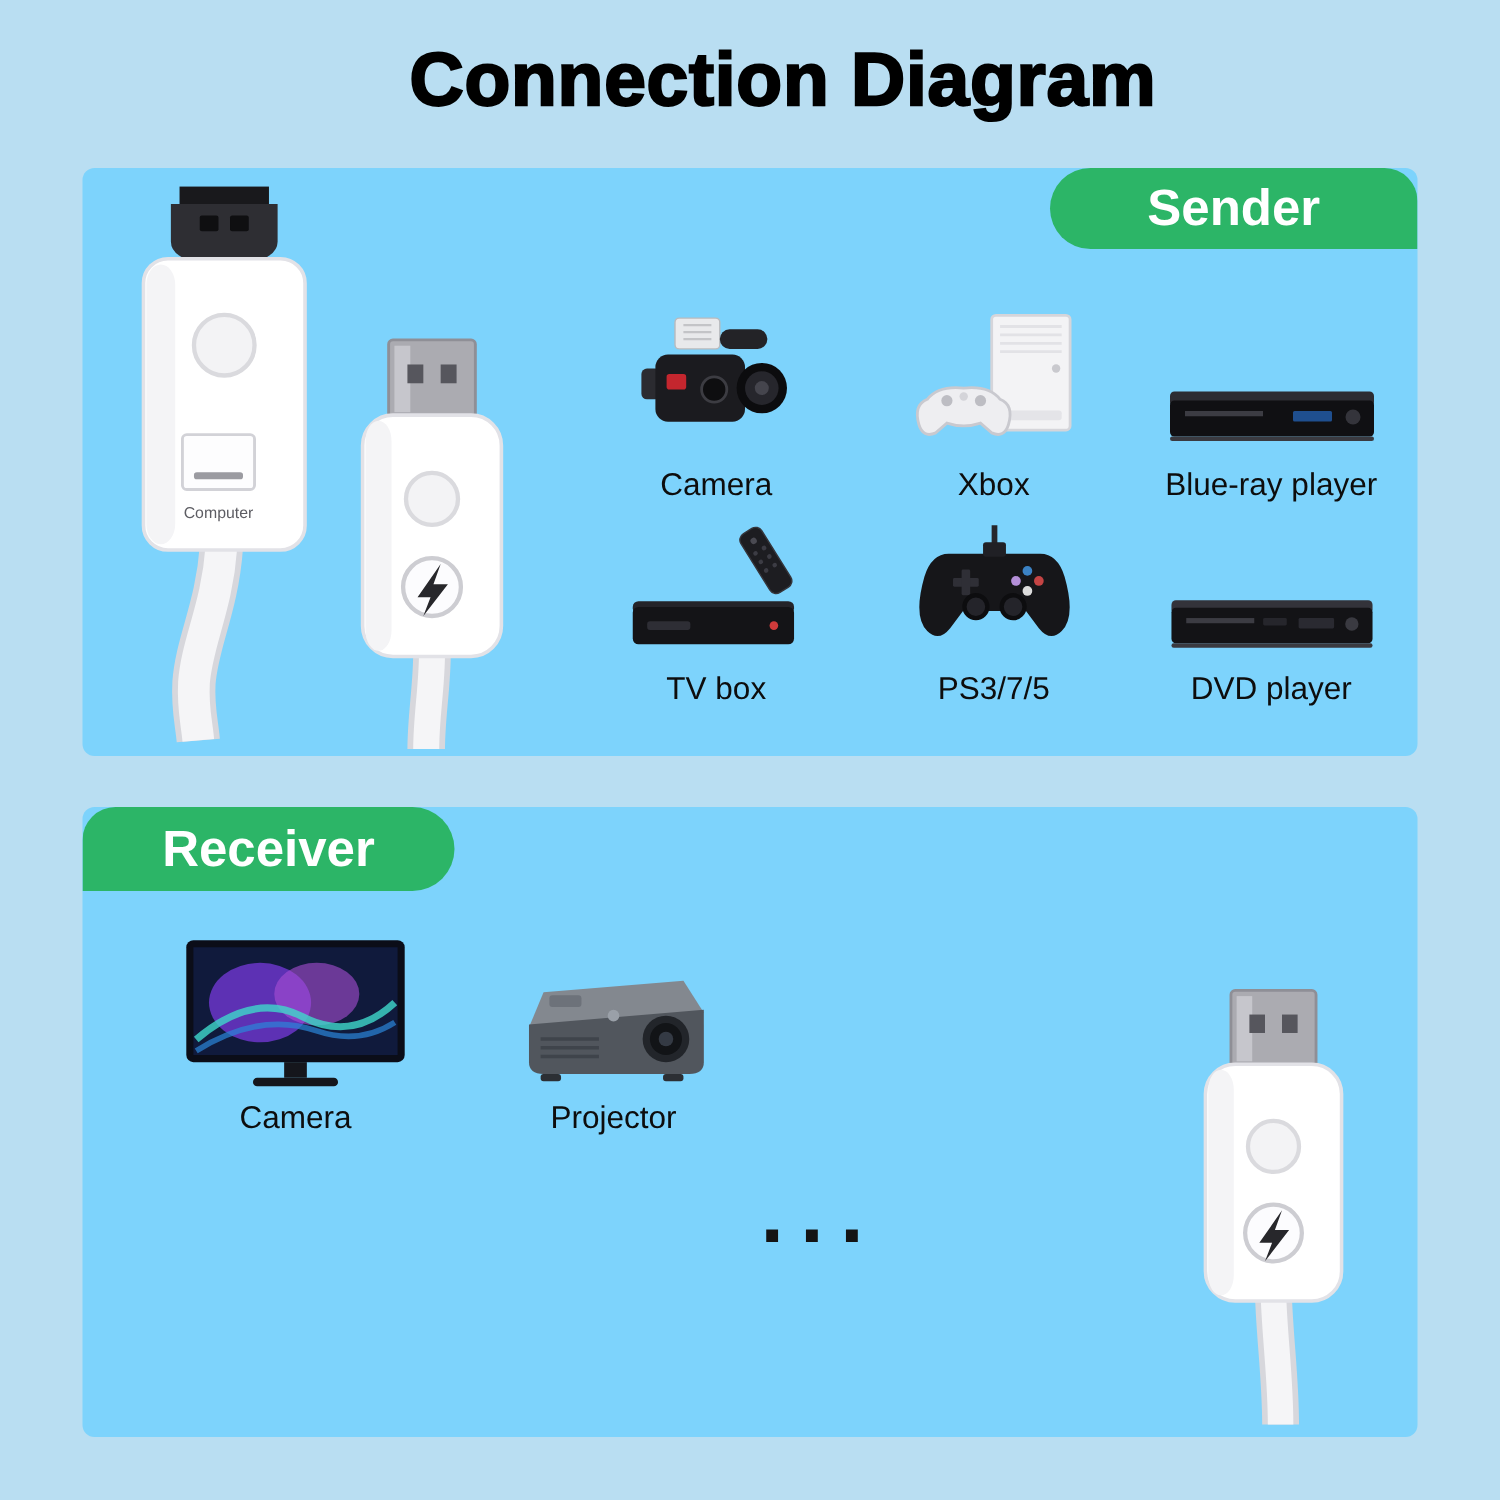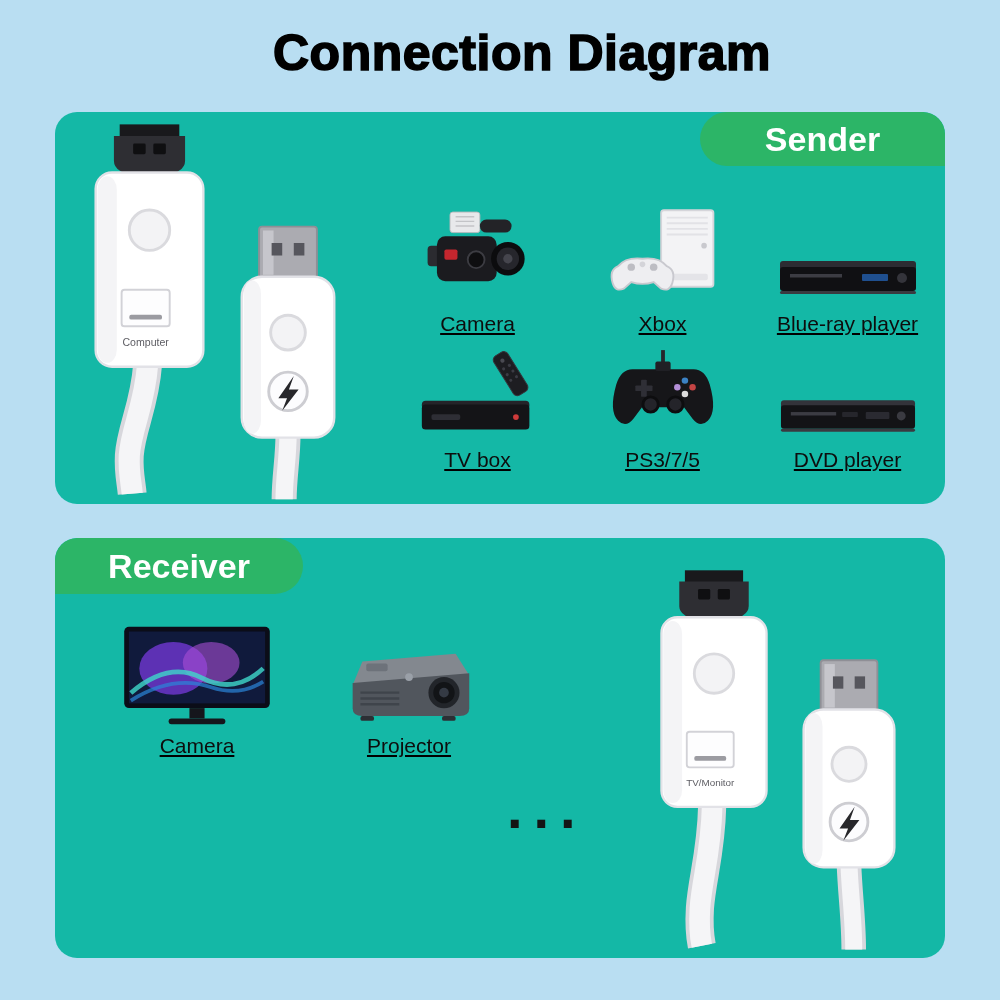--- a/index.html
+++ b/index.html
@@ -2,34 +2,34 @@
 <html><head>
 <meta charset="utf-8">
 <style>
   * { margin:0; padding:0; box-sizing:border-box; }
   html,body { width:1000px; height:1000px; }
   body { font-family:"Liberation Sans", sans-serif; }
   .page { position:relative; width:1000px; height:1000px; background:#b9def2; overflow:hidden; }
   .title { position:absolute; top:24px; left:0; width:100%; text-align:center;
            font-size:50px; font-weight:800; color:#000; letter-spacing:0.5px;padding-left:44px;
            -webkit-text-stroke:1.6px #000; }
-  .card { position:absolute; left:55px; width:890px; background:#14b8a6; border-radius:22px; overflow:hidden; }
+  .card { position:absolute; left:55px; width:890px; background:#7dd3fc; border-radius:8px; overflow:hidden; }
   .card-sender { top:112px; height:392px; }
   .card-receiver { top:538px; height:420px; }
   .badge { position:absolute; background:#2cb567; color:#fff; font-weight:700;
            text-align:center; font-size:34px; z-index:5; }
   .badge-sender { top:0; right:0; width:245px; height:54px; line-height:54px;
                   border-radius:27px 22px 0 27px; }
   .badge-receiver { top:0; left:0; width:248px; height:56px; line-height:56px;
                     border-radius:22px 28px 28px 0; }
   .abs { position:absolute; }
   .device-grid { position:absolute; display:grid; }
   .grid-sender { left:330px; top:78px; grid-template-columns:repeat(3,185px); grid-template-rows:146px 136px; }
   .grid-receiver { left:36px; top:80px; grid-template-columns:repeat(2,212px); grid-template-rows:140px 140px; }
-  .device { display:flex; flex-direction:column; align-items:center; justify-content:flex-end;text-decoration:underline; }
+  .device { display:flex; flex-direction:column; align-items:center; justify-content:flex-end; }
   .device-art { display:block; }
   .device-label { margin-top:7px; font-size:21px; color:#0d0d0d; white-space:nowrap; }
   .ellipsis { position:absolute; left:452px; top:238px; font-size:56px; font-weight:700;
               color:#141414; letter-spacing:11px; }
   svg text { font-family:"Liberation Sans", sans-serif; }
 </style>
 </head>
 <body>
 
 <div class="page">
@@ -203,36 +203,20 @@
           <rect x="104" y="82" width="14" height="5" rx="2" fill="#2c2f34"></rect>
         </svg>
         <figcaption class="device-label">Projector</figcaption>
       </figure>
 
 
     </div>
 
     <div class="ellipsis">...</div>
 
-    <div class="abs" style="left:598px; top:20px;">
-      <svg class="device-art" width="122" height="400" viewBox="0 0 130 400">
-        <rect x="34" y="0" width="62" height="14" fill="#19191c"></rect>
-        <path d="M28 12 h74 v26 q0 6 -6 10 l-6 4 h-50 l-6 -4 q-6 -4 -6 -10 z" fill="#2e2e33"></path>
-        <rect x="48" y="20" width="13" height="11" rx="1.5" fill="#0f0f11"></rect>
-        <rect x="69" y="20" width="13" height="11" rx="1.5" fill="#0f0f11"></rect>
-        <path d="M63 252 C62 300 52 330 50 360 C49 376 50 390 52 400" stroke="#d7d7dc" stroke-width="30" fill="none"></path>
-        <path d="M63 252 C62 300 52 330 50 360 C49 376 50 390 52 400" stroke="#f5f5f7" stroke-width="22" fill="none"></path>
-        <rect x="9" y="50" width="112" height="202" rx="17" fill="#ffffff" stroke="#e2e2e7" stroke-width="2.5"></rect>
-        <rect x="11" y="54" width="20" height="194" rx="14" fill="#f4f4f6"></rect>
-        <circle cx="65" cy="110" r="21" fill="#f3f3f5" stroke="#dadade" stroke-width="3"></circle>
-        <rect x="36" y="172" width="50" height="38" rx="3" fill="#fdfdfe" stroke="#d2d2d7" stroke-width="2"></rect>
-        <rect x="44" y="198" width="34" height="5" rx="2" fill="#9b9ba1"></rect>
-        <text x="61" y="230" text-anchor="middle" font-size="10.5" fill="#5d5d63">TV/Monitor</text>
-      </svg>
-    </div>
 
     <div class="abs" style="left:742px; top:112px;">
       <svg class="device-art" width="104" height="308" viewBox="0 0 110 308">
         <rect x="25" y="2" width="60" height="54" rx="3" fill="#ababb1" stroke="#8f8f96" stroke-width="2"></rect>
         <rect x="29" y="6" width="11" height="46" fill="#c6c6cc"></rect>
         <rect x="38" y="19" width="11" height="13" fill="#56565d"></rect>
         <rect x="61" y="19" width="11" height="13" fill="#56565d"></rect>
         <path d="M55 218 C56 248 60 276 60 308" stroke="#d7d7dc" stroke-width="26" fill="none"></path>
         <path d="M55 218 C56 248 60 276 60 308" stroke="#f5f5f7" stroke-width="18" fill="none"></path>
         <rect x="7" y="54" width="96" height="167" rx="21" fill="#ffffff" stroke="#e2e2e7" stroke-width="2.5"></rect>

